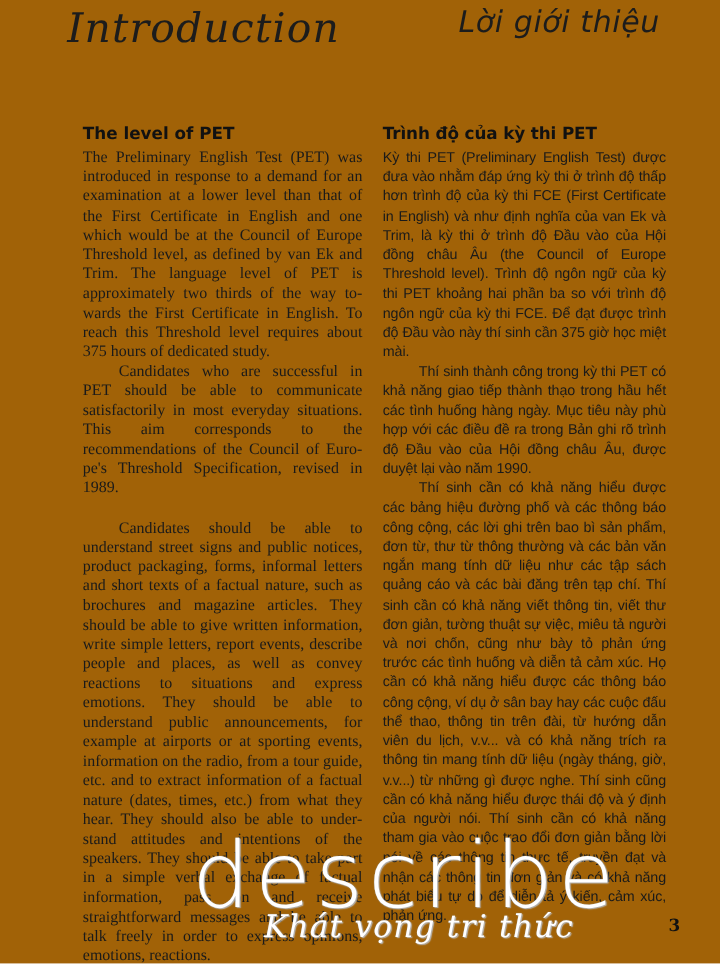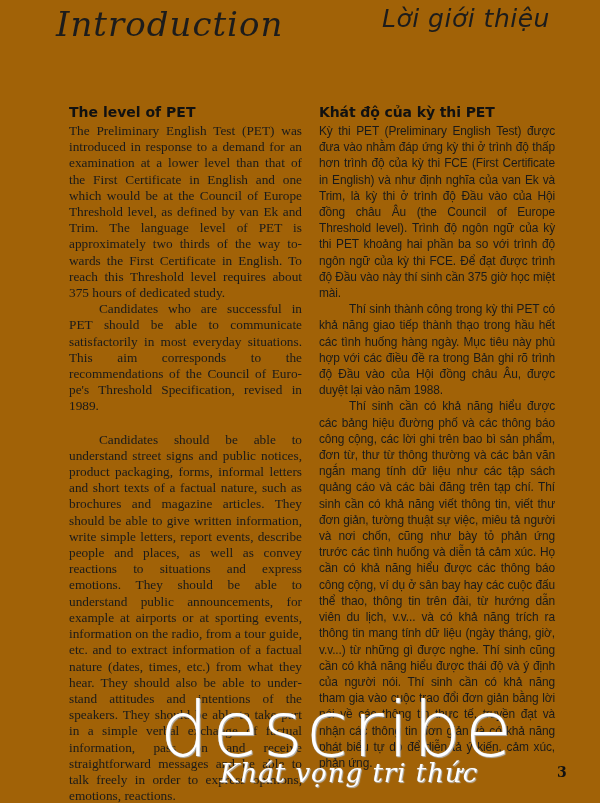--- a/index.html
+++ b/index.html
@@ -62,23 +62,23 @@
   <h1 class="title-vi">Lời giới thiệu</h1>
 
   <div class="col-en">
     <h2 class="heading">The level of PET</h2>
     <p>The Preliminary English Test (PET) was intro­duced in response to a demand for an examina­tion at a lower level than that of the First Certificate in English and one which would be at the Council of Europe Threshold level, as de­fined by van Ek and Trim. The language level of PET is approximately two thirds of the way to­wards the First Certificate in English. To reach this Threshold level requires about 375 hours of dedicated study.</p>
     <p class="indent">Candidates who are successful in PET should be able to communicate satisfactorily in most everyday situations. This aim corresponds to the recommendations of the Council of Euro­pe's Threshold Specification, revised in 1989.</p>
     <p class="indent gap-large">Candidates should be able to understand street signs and public notices, product packag­ing, forms, informal letters and short texts of a factual nature, such as brochures and magazine articles. They should be able to give written in­formation, write simple letters, report events, describe people and places, as well as convey reactions to situations and express emotions. They should be able to understand public an­nouncements, for example at airports or at sporting events, information on the radio, from a tour guide, etc. and to extract information of a factual nature (dates, times, etc.) from what they hear. They should also be able to under­stand attitudes and intentions of the speakers. They should be able to take part in a simple ver­bal exchange of factual information, pass on and receive straightforward messages and be able to talk freely in order to express opinions, emotions, reactions.</p>
   </div>
 
   <div class="col-vi">
-    <h2 class="heading">Khát độ của kỳ thi PET</h2>
+    <h2 class="heading">Trình độ của kỳ thi PET</h2>
     <p>Kỳ thi PET (Preliminary English Test) được đưa vào nhằm đáp ứng kỳ thi ở trình độ thấp hơn trình độ của kỳ thi FCE (First Certificate in English) và như định nghĩa của van Ek và Trim, là kỳ thi ở trình độ Đầu vào của Hội đồng châu Âu (the Council of Europe Threshold level). Trình độ ngôn ngữ của kỳ thi PET khoảng hai phần ba so với trình độ ngôn ngữ của kỳ thi FCE. Để đạt được trình độ Đầu vào này thí sinh cần 375 giờ học miệt mài.</p>
-    <p class="indent">Thí sinh thành công trong kỳ thi PET có khả năng giao tiếp thành thạo trong hầu hết các tình huống hàng ngày. Mục tiêu này phù hợp với các điều đề ra trong Bản ghi rõ trình độ Đầu vào của Hội đồng châu Âu, được duyệt lại vào năm 1988.</p>
+    <p class="indent">Thí sinh thành công trong kỳ thi PET có khả năng giao tiếp thành thạo trong hầu hết các tình huống hàng ngày. Mục tiêu này phù hợp với các điều đề ra trong Bản ghi rõ trình độ Đầu vào của Hội đồng châu Âu, được duyệt lại vào năm 1990.</p>
     <p class="indent">Thí sinh cần có khả năng hiểu được các bảng hiệu đường phố và các thông báo công cộng, các lời ghi trên bao bì sản phẩm, đơn từ, thư từ thông thường và các bản văn ngắn mang tính dữ liệu như các tập sách quảng cáo và các bài đăng trên tạp chí. Thí sinh cần có khả năng viết thông tin, viết thư đơn giản, tường thuật sự việc, miêu tả người và nơi chốn, cũng như bày tỏ phản ứng trước các tình huống và diễn tả cảm xúc. Họ cần có khả năng hiểu được các thông báo công cộng, ví dụ ở sân bay hay các cuộc đấu thể thao, thông tin trên đài, từ hướng dẫn viên du lịch, v.v... và có khả năng trích ra thông tin mang tính dữ liệu (ngày tháng, giờ, v.v...) từ những gì được nghe. Thí sinh cũng cần có khả năng hiểu được thái độ và ý định của người nói. Thí sinh cần có khả năng tham gia vào cuộc trao đổi đơn giản bằng lời nói về các thông tin thực tế, truyền đạt và nhận các thông tin đơn giản và có khả năng phát biểu tự do để diễn tả ý kiến, cảm xúc, phản ứng.</p>
   </div>
 
   <div class="watermark">describe</div>
   <div class="watermark-sub">Khát vọng tri thức</div>
 
   <div class="page-number">3</div>
 </div>
 
 </body></html>

